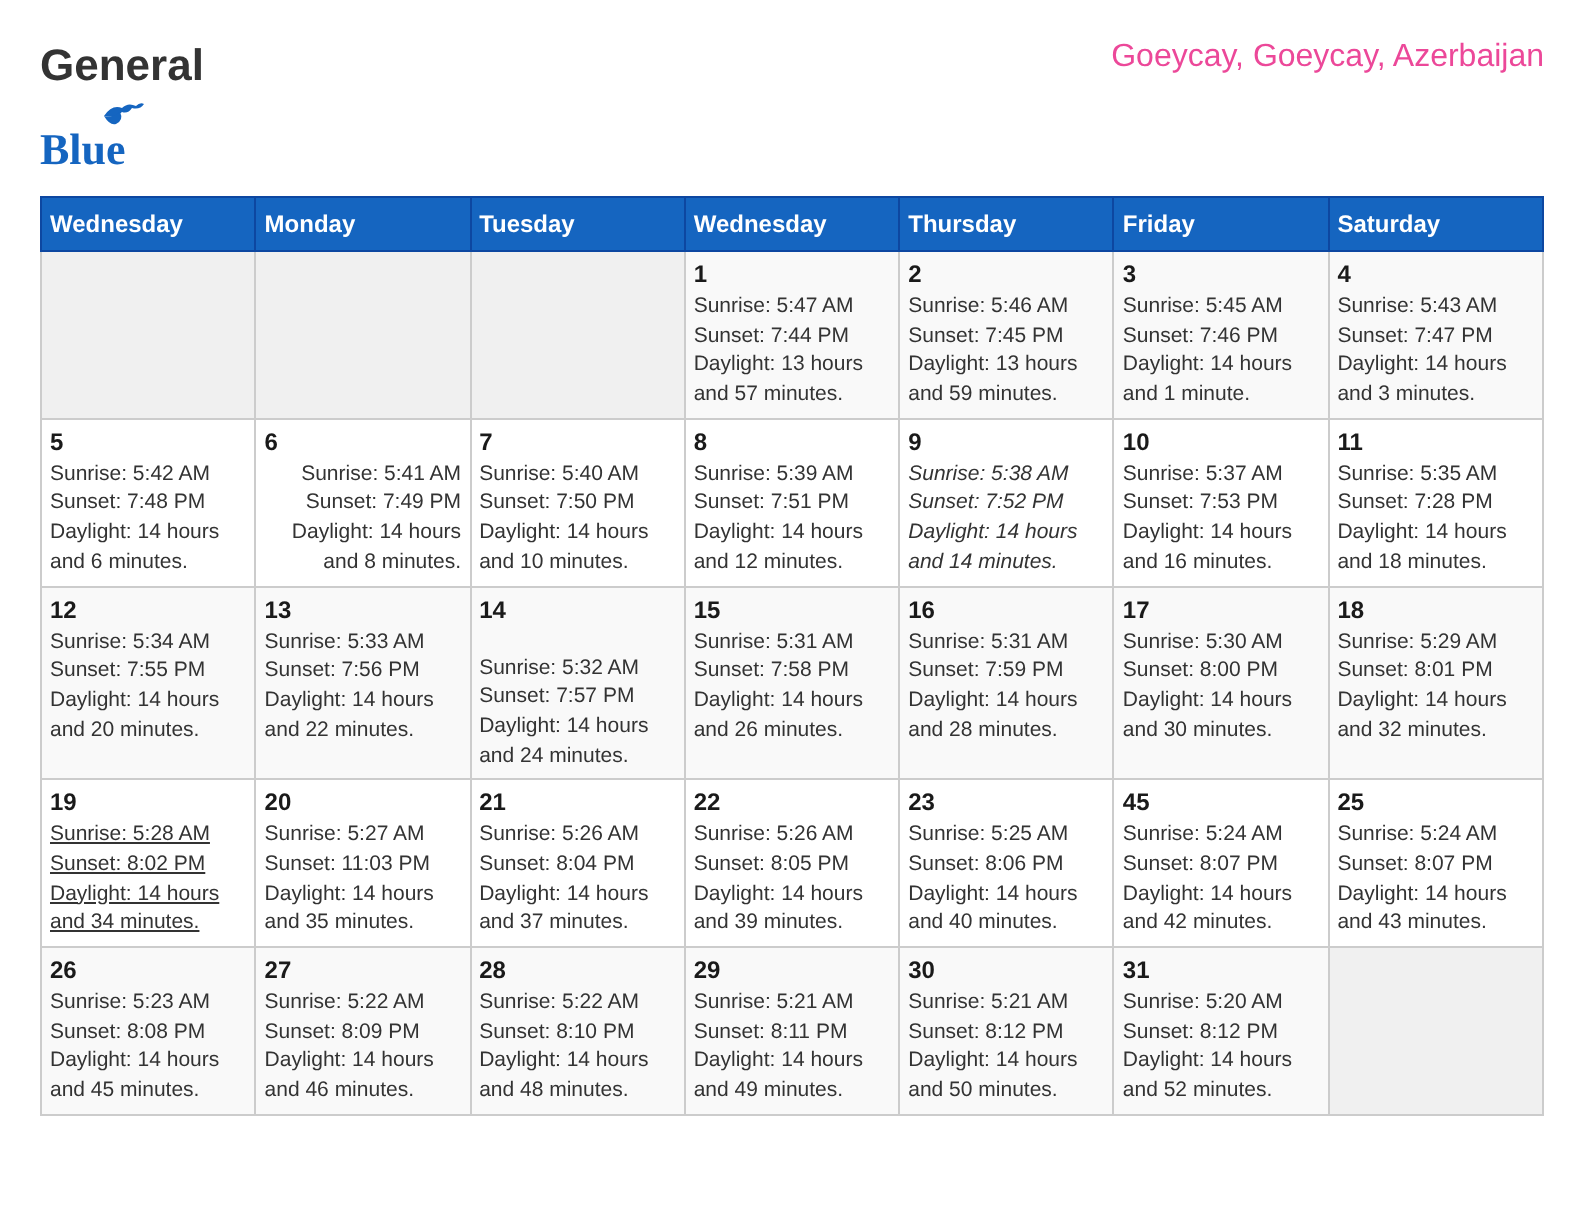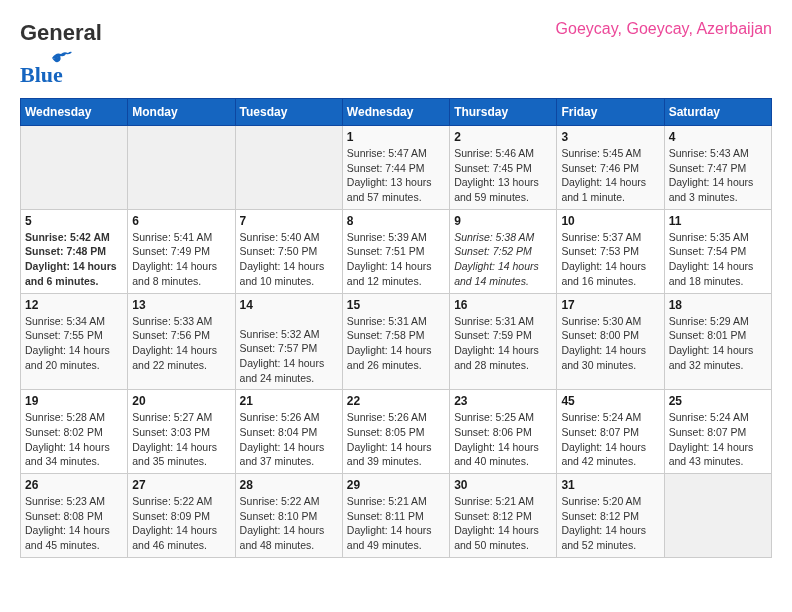--- a/index.html
+++ b/index.html
@@ -137,28 +137,28 @@
           <div class="day-num">4</div>
           <div class="day-info" style="white-space: pre-line;">Sunrise: 5:43 AM
 Sunset: 7:47 PM
 Daylight: 14 hours
 and 3 minutes.</div>
         </td>
       </tr>
       <tr>
         <td>
           <div class="day-num">5</div>
-          <div class="day-info" style="white-space: pre-line; font-weight: bold;">Sunrise: 5:42 AM
+          <div class="day-info" style="white-space: pre-line;">Sunrise: 5:42 AM
 Sunset: 7:48 PM
 Daylight: 14 hours
 and 6 minutes.</div>
         </td>
         <td>
           <div class="day-num">6</div>
-          <div class="day-info" style="white-space: pre-line;">Sunrise: 5:41 AM
+          <div class="day-info" style="white-space: pre-line; text-align: right;">Sunrise: 5:41 AM
 Sunset: 7:49 PM
 Daylight: 14 hours
 and 8 minutes.</div>
         </td>
         <td>
           <div class="day-num">7</div>
           <div class="day-info" style="white-space: pre-line;">Sunrise: 5:40 AM
 Sunset: 7:50 PM
 Daylight: 14 hours
 and 10 minutes.</div>
@@ -180,21 +180,21 @@
         <td>
           <div class="day-num">10</div>
           <div class="day-info" style="white-space: pre-line;">Sunrise: 5:37 AM
 Sunset: 7:53 PM
 Daylight: 14 hours
 and 16 minutes.</div>
         </td>
         <td>
           <div class="day-num">11</div>
           <div class="day-info" style="white-space: pre-line;">Sunrise: 5:35 AM
-Sunset: 7:54 PM
+Sunset: 7:28 PM
 Daylight: 14 hours
 and 18 minutes.</div>
         </td>
       </tr>
       <tr>
         <td>
           <div class="day-num">12</div>
           <div class="day-info" style="white-space: pre-line;">Sunrise: 5:34 AM
 Sunset: 7:55 PM
 Daylight: 14 hours
@@ -239,29 +239,29 @@
           <div class="day-num">18</div>
           <div class="day-info" style="white-space: pre-line;">Sunrise: 5:29 AM
 Sunset: 8:01 PM
 Daylight: 14 hours
 and 32 minutes.</div>
         </td>
       </tr>
       <tr>
         <td>
           <div class="day-num">19</div>
-          <div class="day-info" style="white-space: pre-line;">Sunrise: 5:28 AM
+          <div class="day-info" style="white-space: pre-line; text-decoration: underline;">Sunrise: 5:28 AM
 Sunset: 8:02 PM
 Daylight: 14 hours
 and 34 minutes.</div>
         </td>
         <td>
           <div class="day-num">20</div>
           <div class="day-info" style="white-space: pre-line;">Sunrise: 5:27 AM
-Sunset: 3:03 PM
+Sunset: 11:03 PM
 Daylight: 14 hours
 and 35 minutes.</div>
         </td>
         <td>
           <div class="day-num">21</div>
           <div class="day-info" style="white-space: pre-line;">Sunrise: 5:26 AM
 Sunset: 8:04 PM
 Daylight: 14 hours
 and 37 minutes.</div>
         </td>

